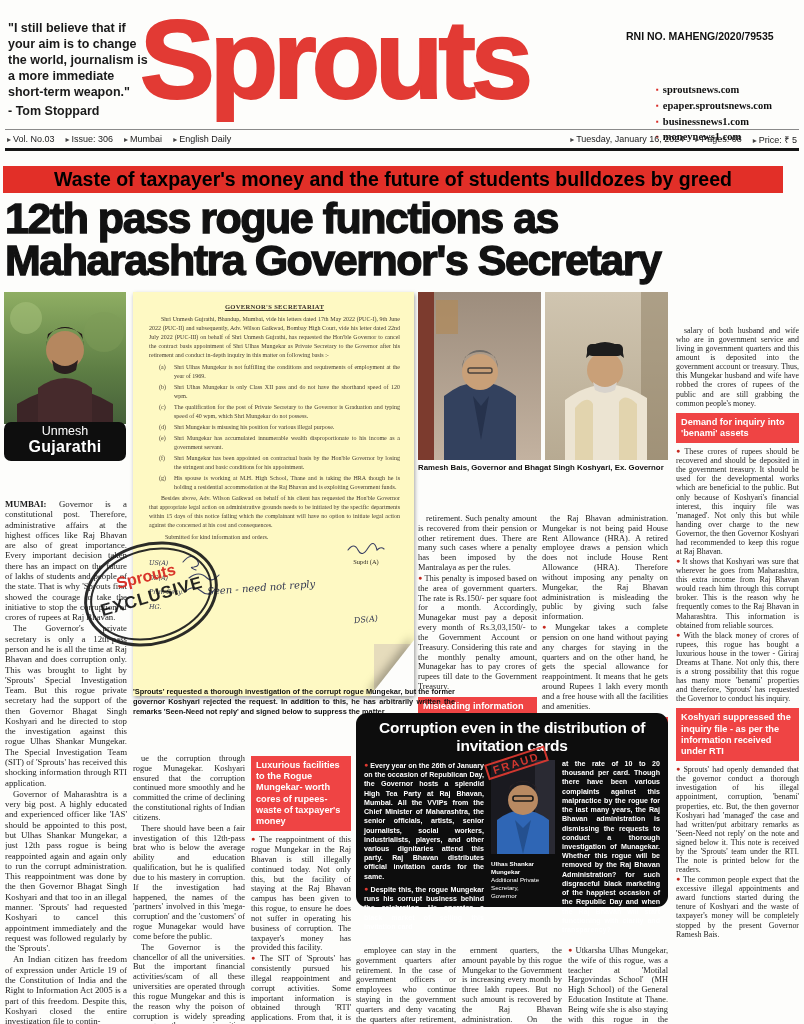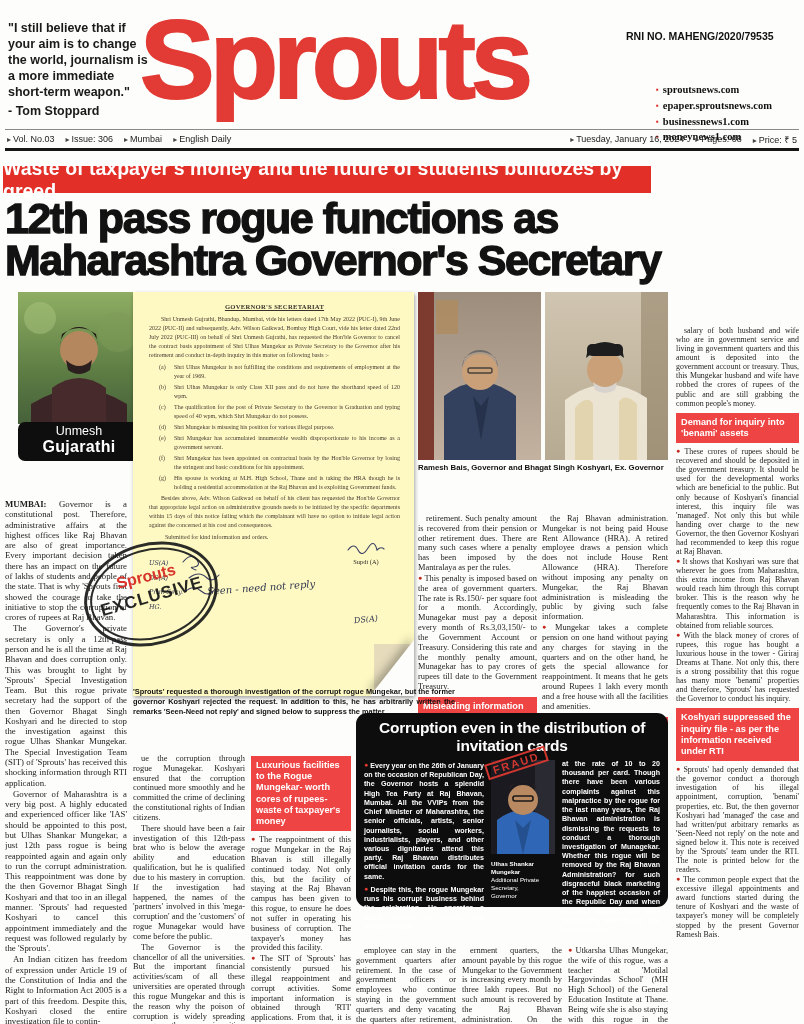--- a/index.html
+++ b/index.html
@@ -21,24 +21,24 @@
 
   .infobar{left:5px;top:129px;width:794px;height:22px;border-top:1px solid #8a8a8a;
            border-bottom:3px solid #161616;display:flex;align-items:center;
            justify-content:space-between;font-family:"Liberation Sans",sans-serif;
            font-size:9px;color:#222;box-sizing:border-box;padding:0 2px;}
   .ibg{display:flex;gap:11px;align-items:center;white-space:nowrap;}
   .arr{color:#444;font-size:8px;margin-right:2px;}
   .tagline{font-family:"Liberation Serif",serif;font-weight:bold;font-size:21px;
            color:#0c0c0c;white-space:nowrap;letter-spacing:.3px;}
 
-  .kicker{left:3px;top:166px;width:648px;height:27px;background:#e22f28;color:#ffffff;
+  .kicker{left:3px;top:166px;width:780px;height:27px;background:#e22f28;color:#000000;
           display:flex;align-items:center;justify-content:center;
           font-family:"Liberation Sans",sans-serif;font-weight:bold;font-size:19.5px;
-          box-sizing:border-box;}
+          box-sizing:border-box;text-align:right;}
   .headline{left:5px;top:197px;width:796px;font-family:"Liberation Sans",sans-serif;
             font-weight:bold;font-size:43px;line-height:.98;letter-spacing:-1.5px;
             color:#121212;-webkit-text-stroke:1.3px #121212;}
 
   
   .col{position:absolute;overflow:hidden;font-size:8.4px;line-height:1.17;
        text-align:justify;color:#1d1d1d;margin-top:35px;}
   .col p{margin:0 0 1px;text-indent:8px;}
   .col p.b,.col p.first{text-indent:0;}
   .blt{color:#c4271d;font-size:7px;margin-right:2px;vertical-align:1px;}
@@ -52,21 +52,21 @@
   .col6{left:676px;top:291px;width:123px;height:730px;font-size:7.9px;line-height:1.15;}
   .colA{left:356px;top:911px;width:100px;height:110px;}
   .colB{left:462px;top:911px;width:100px;height:110px;}
   .colC{left:568px;top:911px;width:100px;height:110px;}
 
   .redbox{background:#ef4444;color:#fff;font-family:"Liberation Sans",sans-serif;
           font-weight:bold;font-size:9.2px;line-height:1.22;padding:4px 5px;
           margin:5px 0 4px;text-align:left;text-indent:0;}
 
   
-  .photo-card{left:18px;top:292px;width:122px;}
+  .photo-card{left:4px;top:292px;width:122px;}
   .nameplate{background:#0e0e0e;border-radius:7px;color:#fff;text-align:center;
              padding:2px 0 5px;margin-top:-6px;position:relative;
              font-family:"Liberation Sans",sans-serif;}
   .nameplate .n1{font-size:12.5px;}
   .nameplate .n2{font-size:16px;font-weight:bold;letter-spacing:.3px;}
 
   
   .document{left:133px;top:292px;width:281px;height:404px;background:#fef9c3;
             box-shadow:1px 2px 4px rgba(0,0,0,.35);}
   .doc-inner{position:absolute;left:16px;right:14px;top:10px;bottom:6px;

